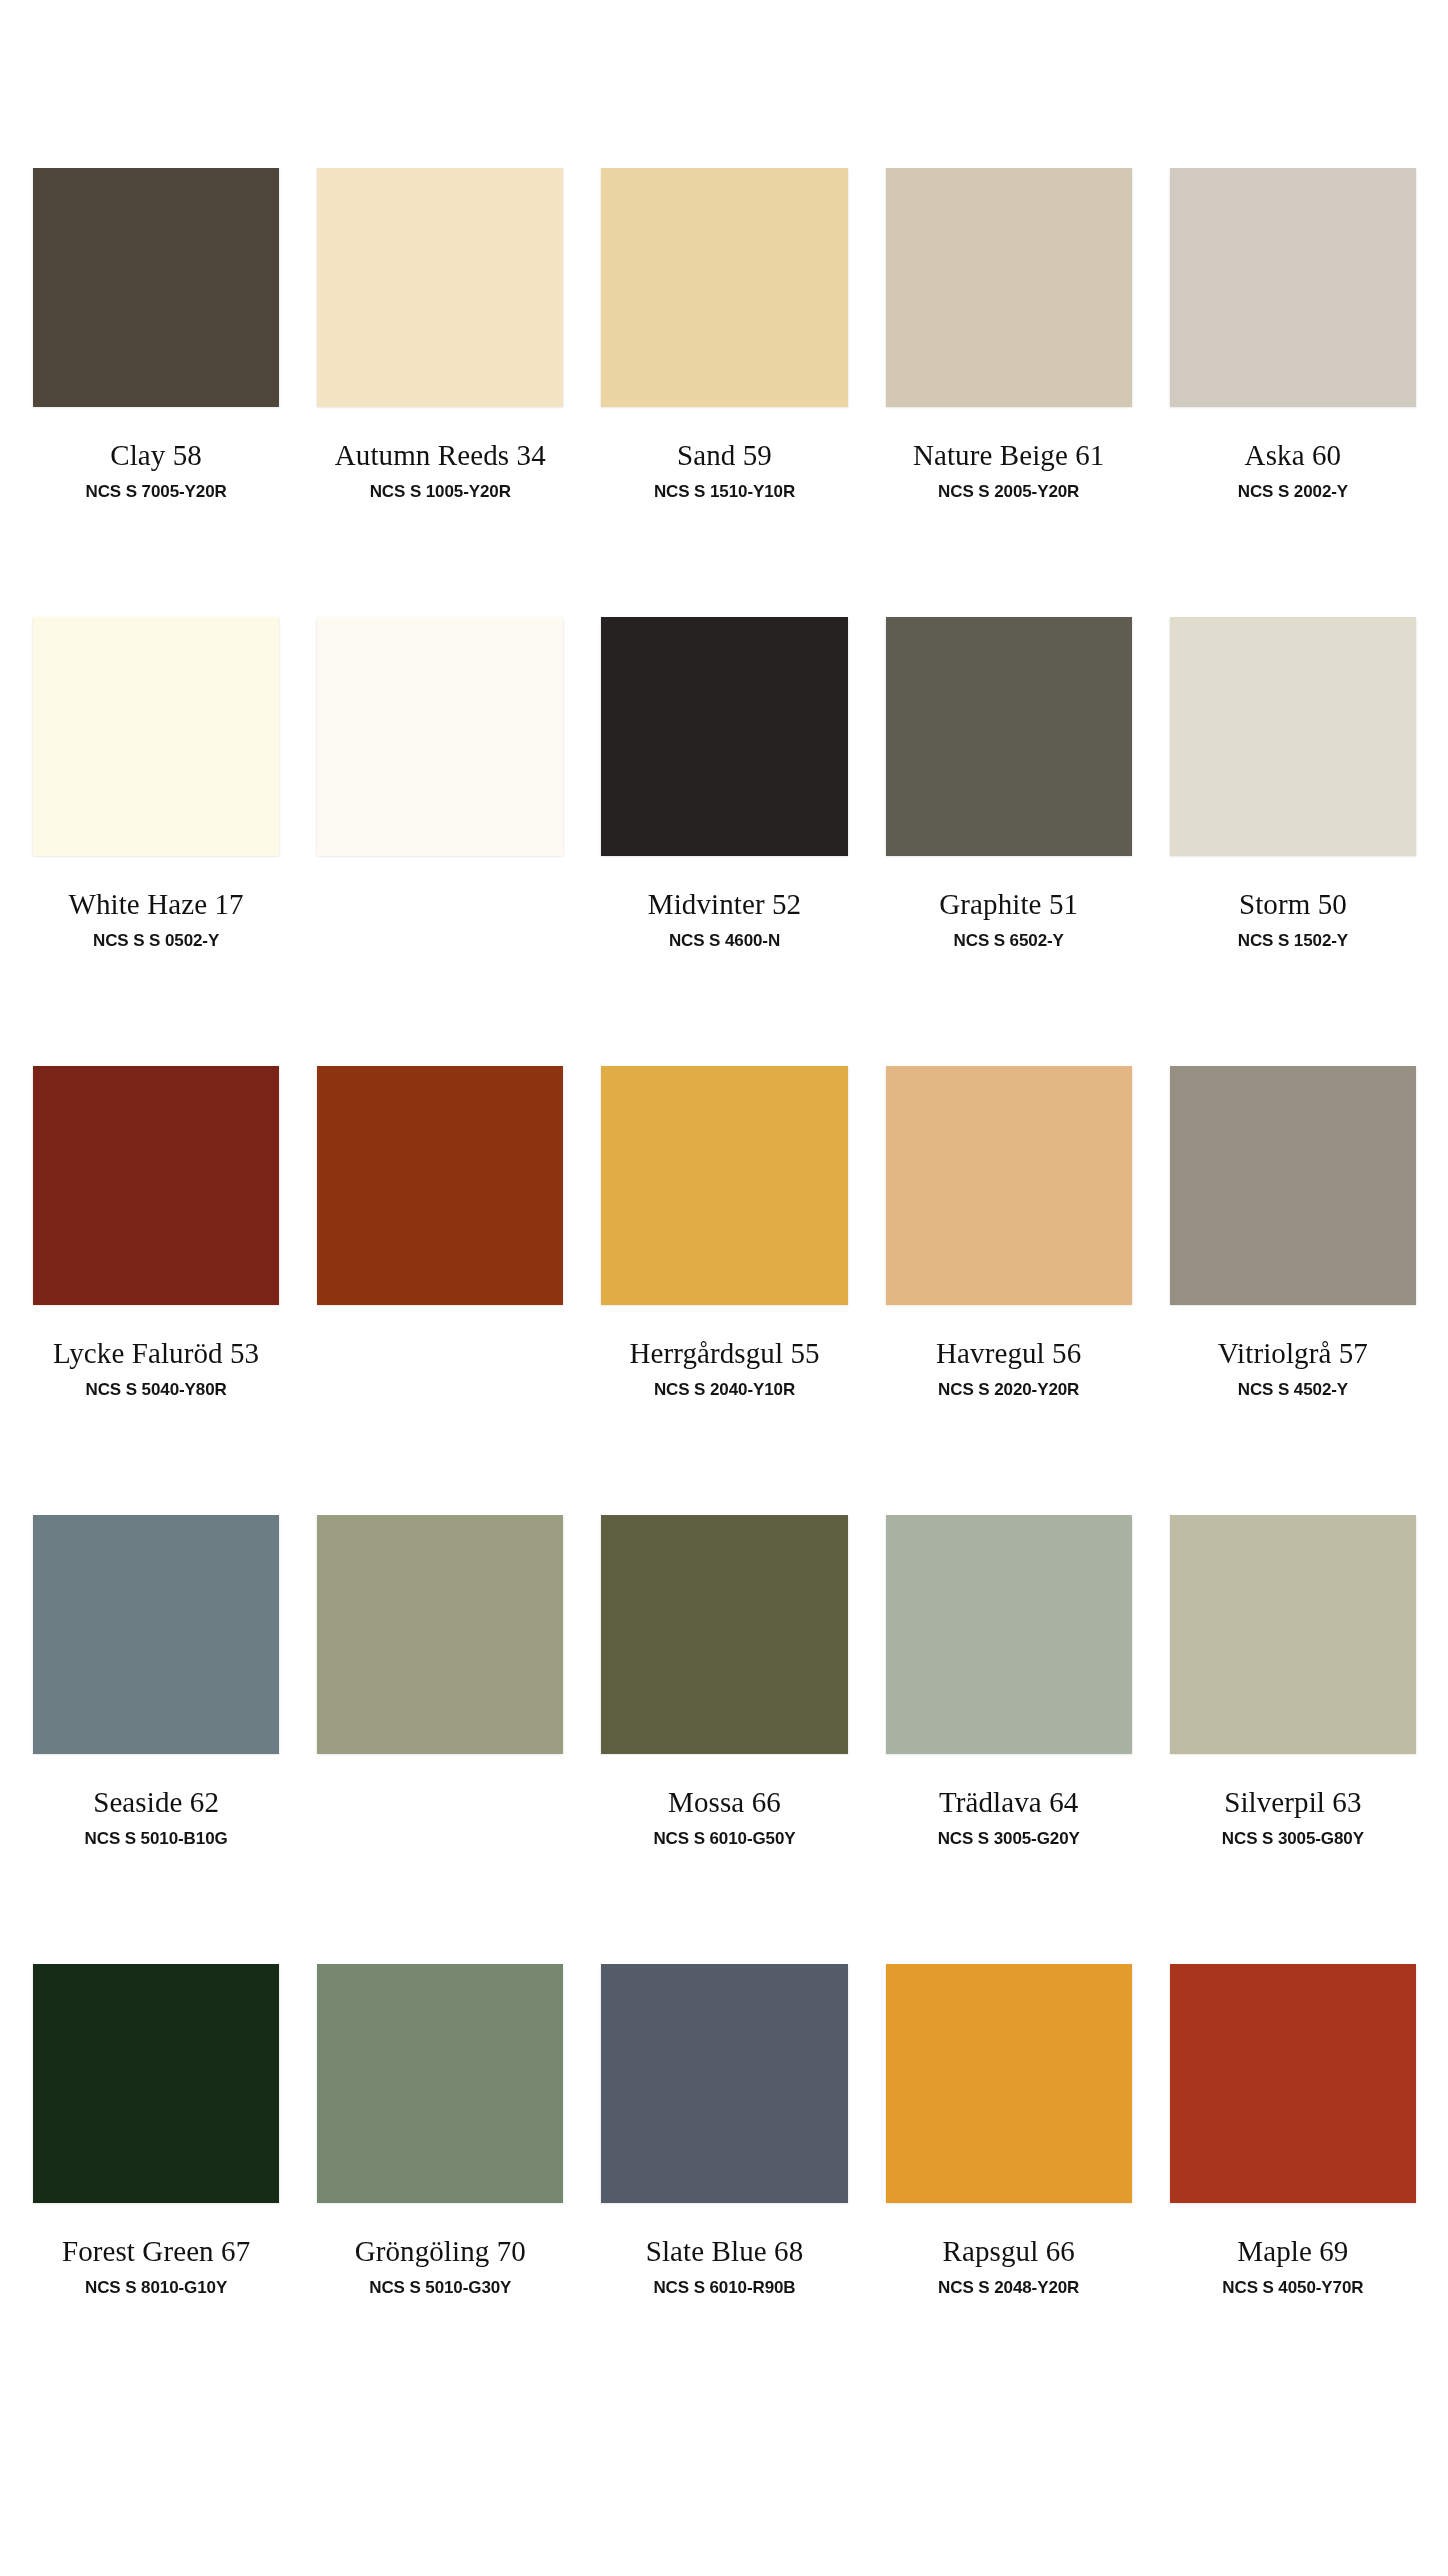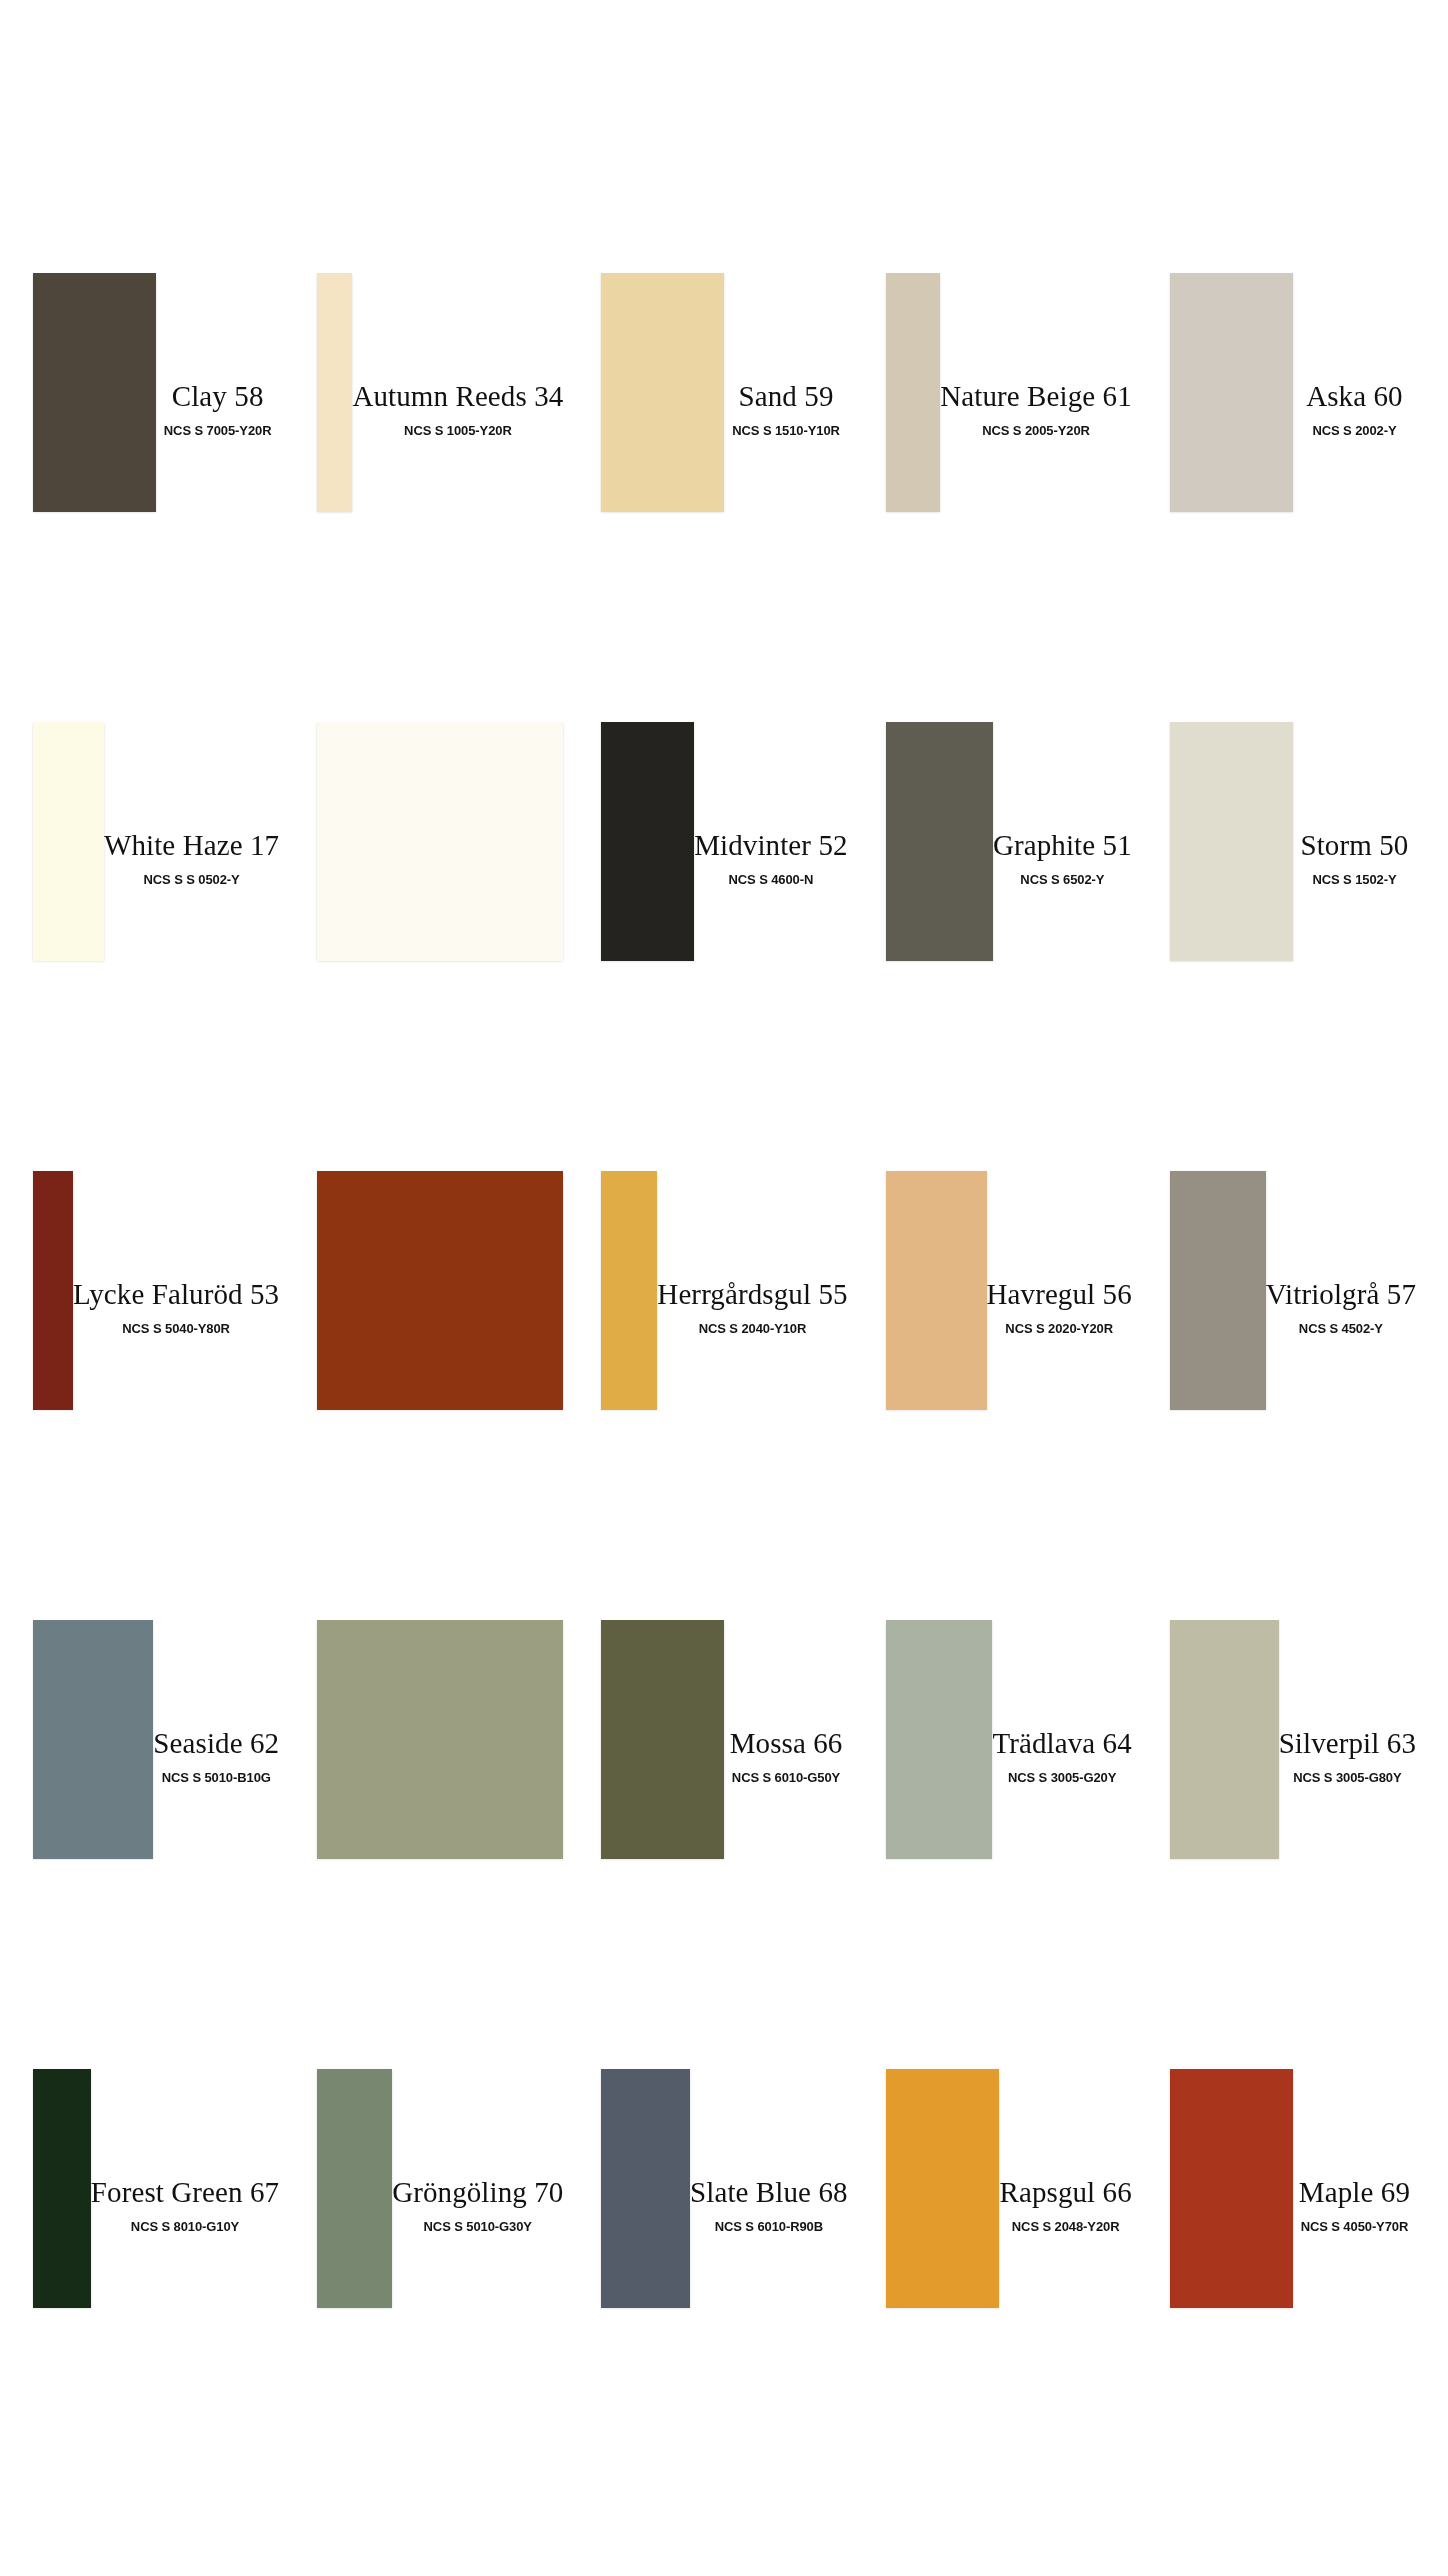--- a/index.html
+++ b/index.html
@@ -30,21 +30,21 @@
     column-gap: 38px;
     row-gap: 0;
   }
 
   .palette-row {
     display: contents;
   }
 
   .swatch-cell {
     display: flex;
-    flex-direction: row;
+    flex-direction: column;
     align-items: center;
     height: 449px;
   }
 
   .swatch-chip {
     width: 100%;
     height: 239px;
     box-shadow: 0 1.4px 2.2px rgba(0,0,0,0.16);
   }
 
@@ -61,21 +61,21 @@
     font-size: 29px;
     letter-spacing: 0.1px;
     color: #111111;
     white-space: nowrap;
   }
 
   .swatch-code {
     display: block;
     margin-top: 13px;
     font-family: "Liberation Sans", "DejaVu Sans", sans-serif;
-    font-size: 13px;
+    font-size: 17px;
     font-weight: 700;
     letter-spacing: -0.1px;
     color: #141414;
     white-space: nowrap;
   }
 </style>
 </head>
 <body>
 
 <div class="palette-sheet">

